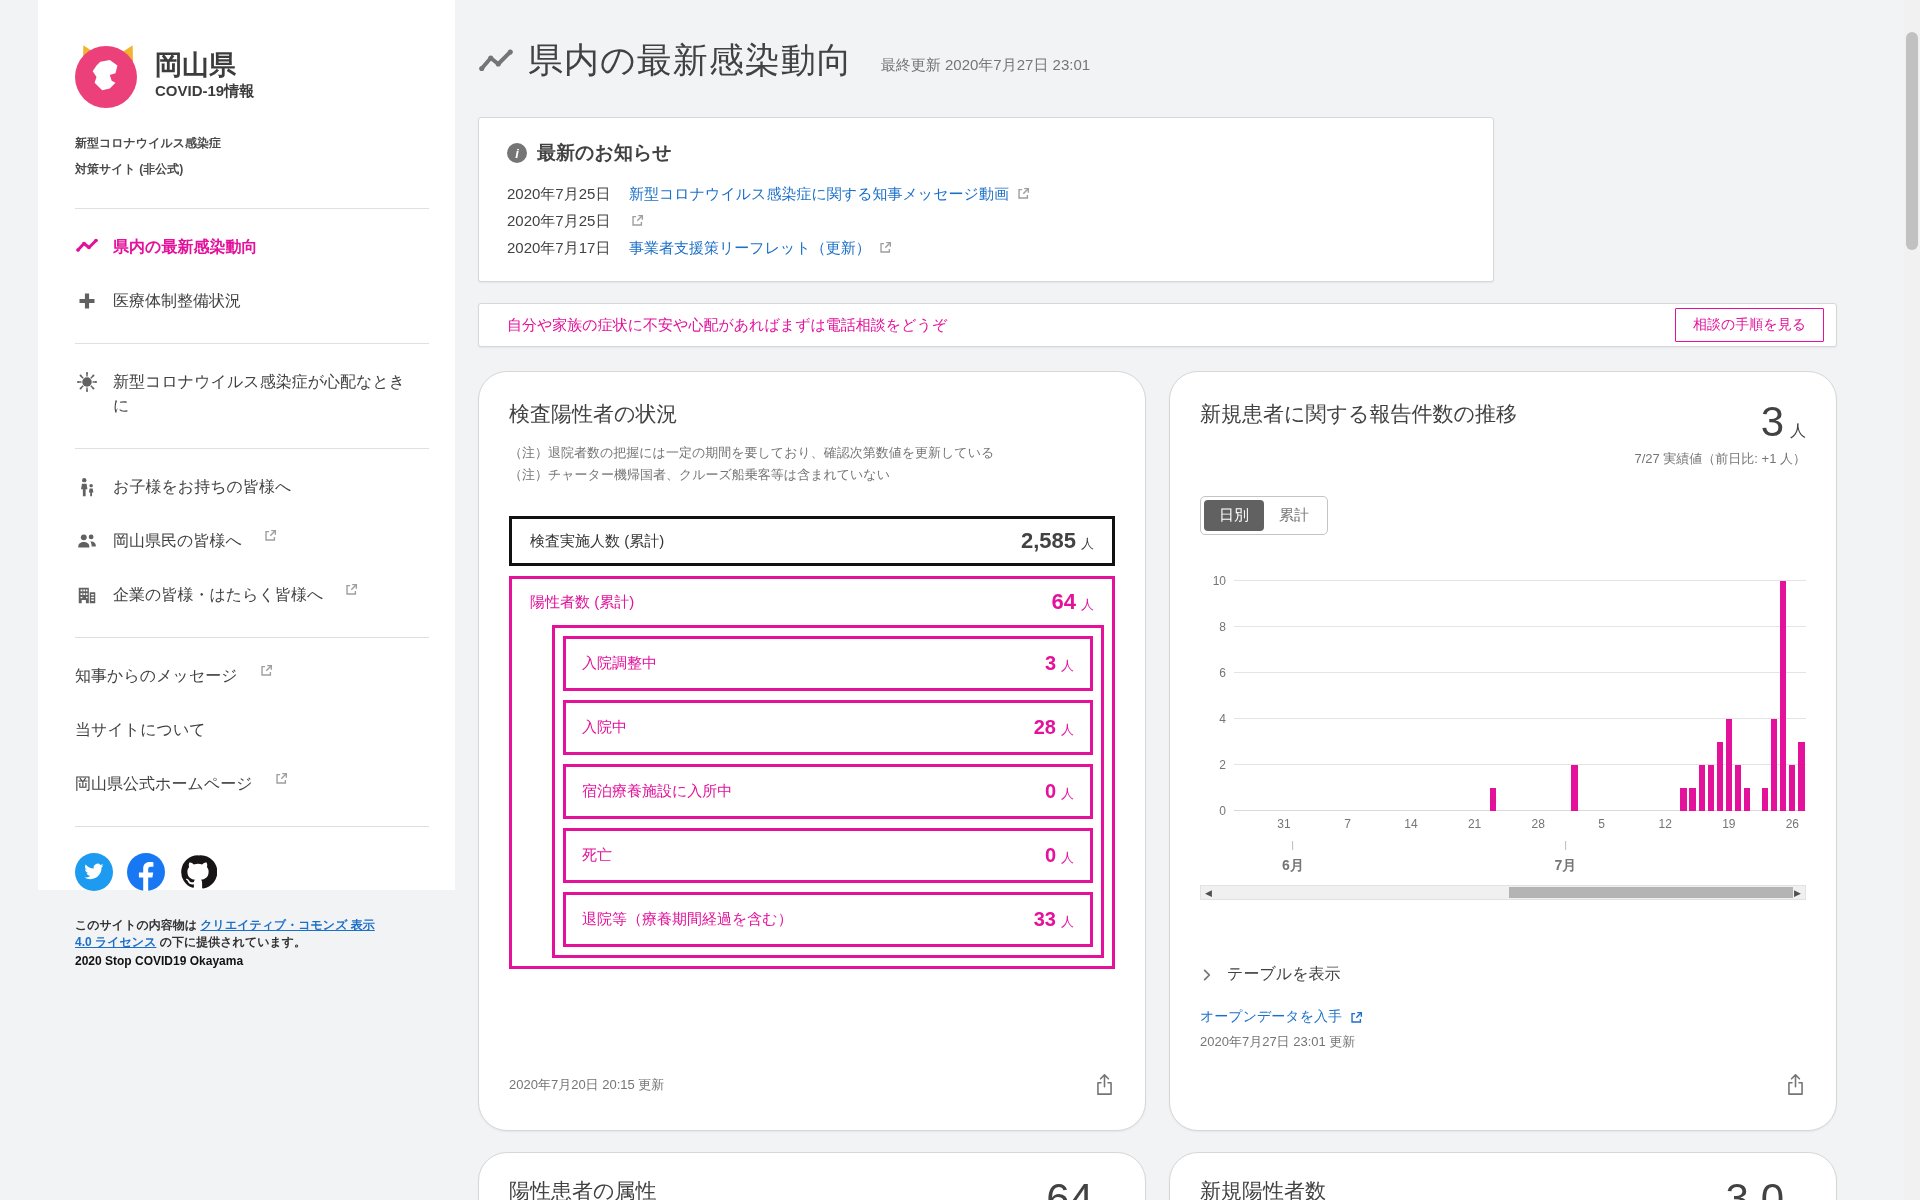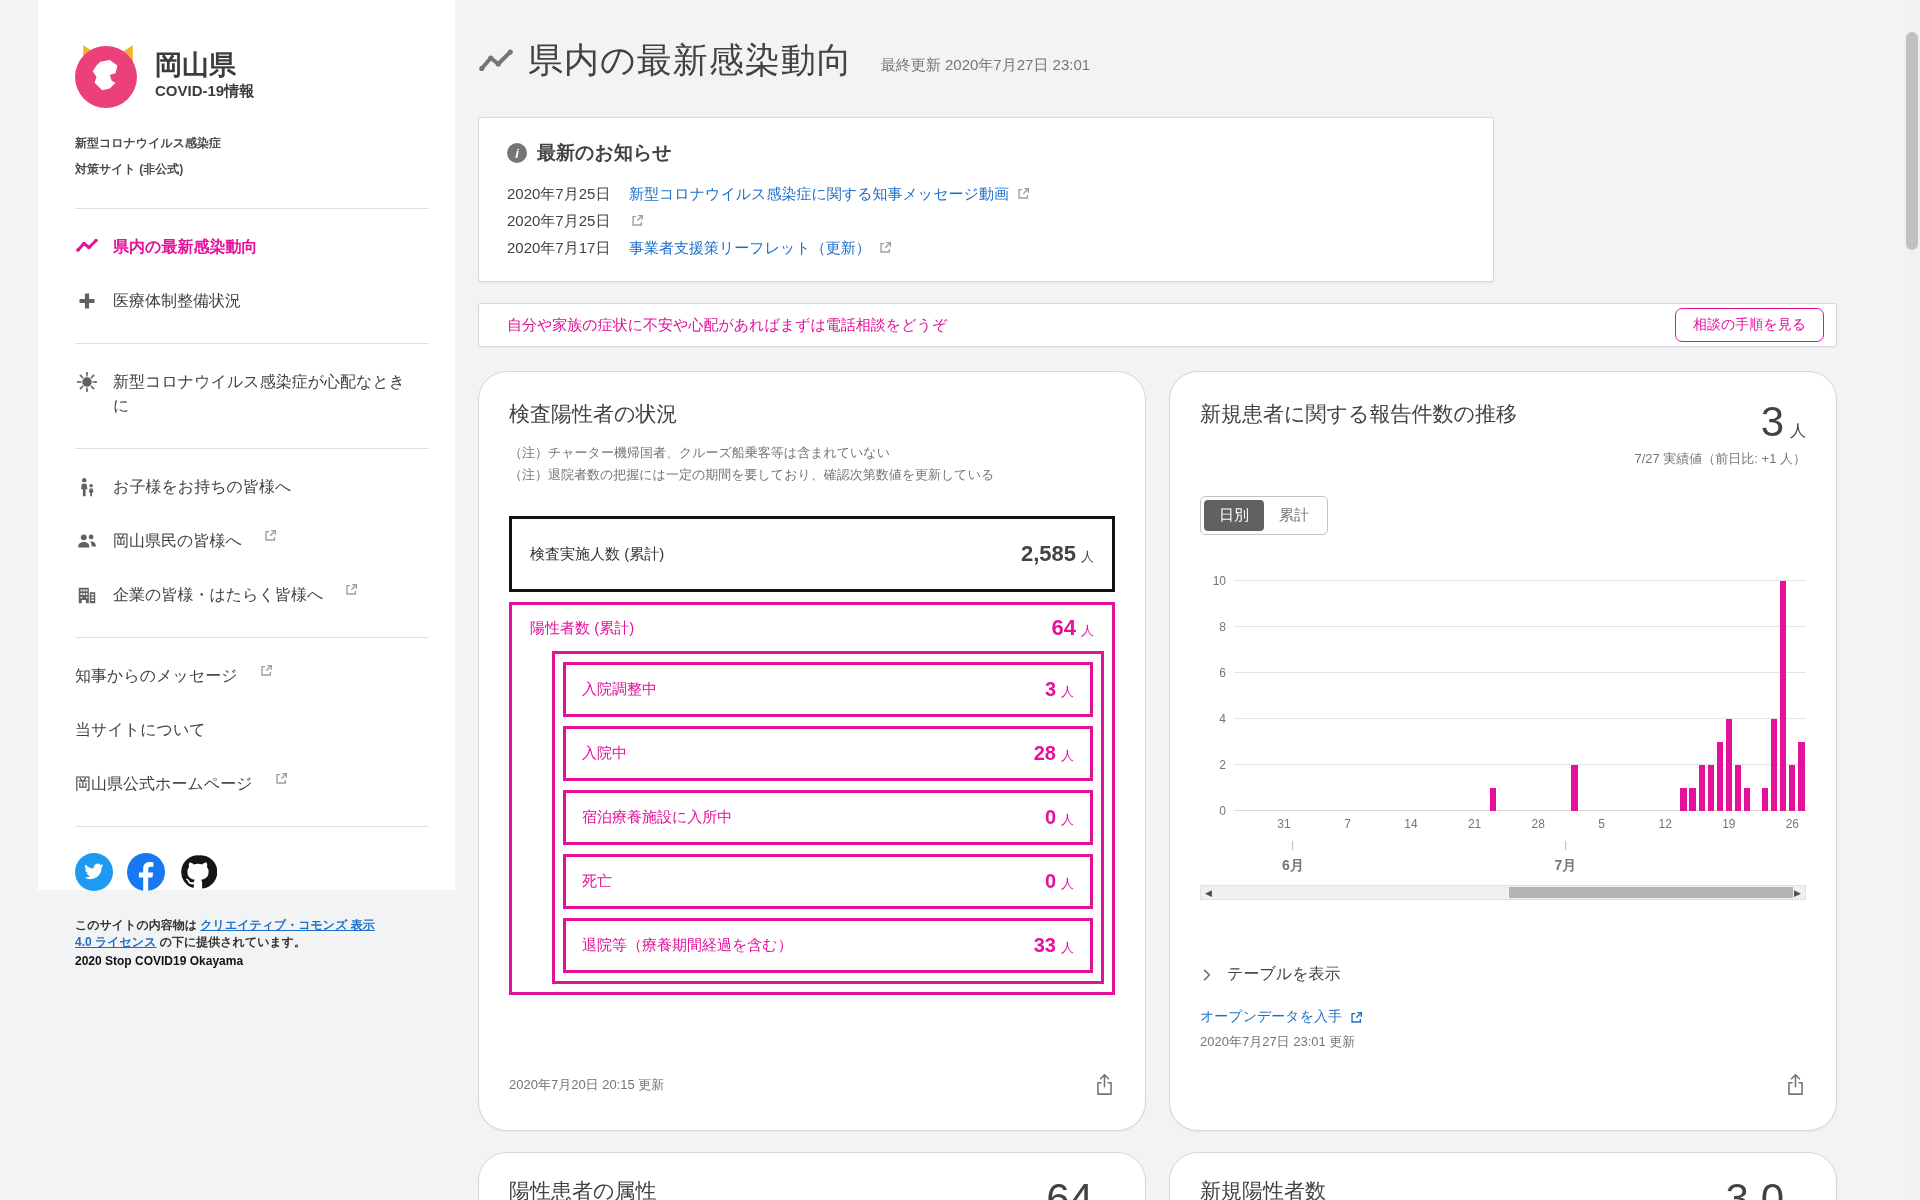--- a/index.html
+++ b/index.html
@@ -56,30 +56,30 @@
   .info-ic { width:20px; height:20px; border-radius:50%; background:#757575; color:#fff;
     font-size:13px; font-weight:bold; display:flex; align-items:center; justify-content:center; font-style:italic; flex:none; }
   .news-title { font-size:19px; font-weight:bold; color:#424242; }
   .news-list { margin-top:14px; }
   .news-item { display:flex; font-size:15px; line-height:27px; }
   .news-item .date { width:122px; color:#424242; flex:none; }
   .news-item a { color:#1c6fc8; }
 
   .banner { margin-top:21px; height:44px; display:flex; align-items:center; padding:0 12px 0 28px; }
   .banner-text { font-size:15px; color:var(--accent); }
-  .banner-btn { margin-left:auto; border:1.5px solid var(--accent); border-radius:7px; background:#fff;
+  .banner-btn { margin-left:auto; border:1.5px solid var(--accent); border-radius:1px; background:#fff;
     color:var(--accent); font-size:14px; padding:7px 17px; cursor:pointer; font-family:inherit; }
 
   .cards-grid { display:grid; grid-template-columns:1fr 1fr; gap:23px; margin-top:24px; }
   .cards-grid .card { height:760px; padding:30px 30px 20px; position:relative;border-radius:29px; }
   .card-title { font-size:21px; color:#424242; line-height:24px; }
   .notes { margin-top:16px; font-size:13px; color:#757575; line-height:22px; }
 
   .box-row { display:flex; align-items:center; justify-content:space-between; }
-  .tested-box { margin-top:30px; border:3px solid #111; padding:22px 18px; }
+  .tested-box { margin-top:30px; border:3px solid #111; padding:9px 18px; }
   .tested-box .lbl { font-size:15px; color:#333; }
   .val-big { font-size:22px; font-weight:bold; }
   .val-unit { font-size:13px; font-weight:normal; margin-left:5px; }
   .positive-box { margin-top:10px; border:3px solid var(--accent); color:var(--accent); }
   .positive-box .head { padding:10px 18px;text-align:right; }
   .positive-box .lbl { font-size:15px; }
   .sub-wrap { margin:0 8px 8px 40px; border:3px solid var(--accent); padding:8px; }
   .sub-box { border:3px solid var(--accent); padding:13px 16px; margin-bottom:9px; }
   .sub-box:last-child { margin-bottom:0; }
   .sub-box .lbl { font-size:15px; }
@@ -382,22 +382,22 @@
   <div class="card banner">
     <span class="banner-text">自分や家族の症状に不安や心配があればまずは電話相談をどうぞ</span>
     <button class="banner-btn">相談の手順を見る</button>
   </div>
 
   <div class="cards-grid">
 
     <div class="card">
       <div class="card-title">検査陽性者の状況</div>
       <div class="notes">
+        <div>（注）退院者数の把握には一定の期間を要しており、確認次第数値を更新している</div>
         <div>（注）チャーター機帰国者、クルーズ船乗客等は含まれていない</div>
-        <div>（注）退院者数の把握には一定の期間を要しており、確認次第数値を更新している</div>
       </div>
 
       <div class="tested-box box-row">
         <span class="lbl">検査実施人数 (累計)</span>
         <span><span class="val-big">2,585</span><span class="val-unit">人</span></span>
       </div>
 
       <div class="positive-box">
         <div class="head box-row">
           <span class="lbl">陽性者数 (累計)</span>

